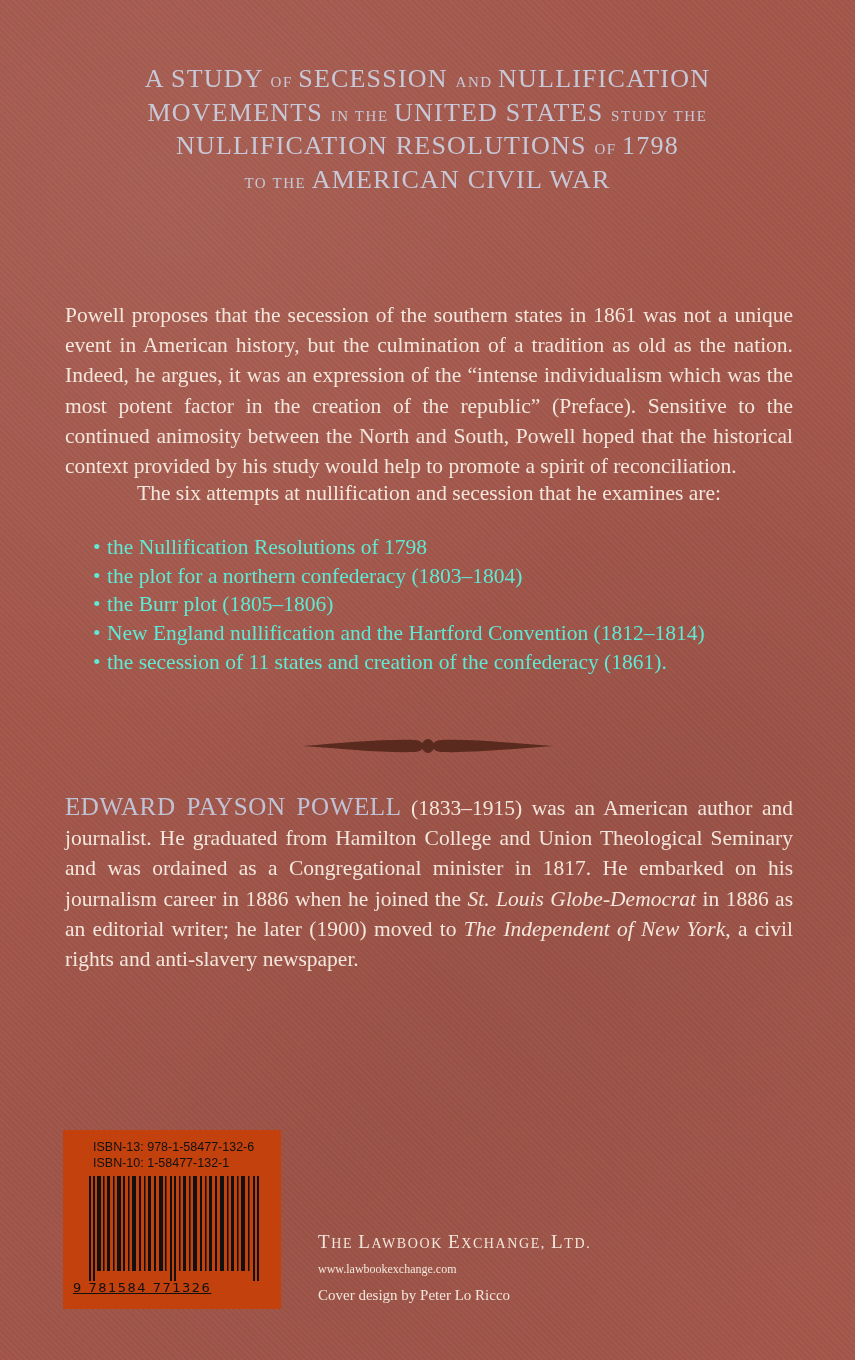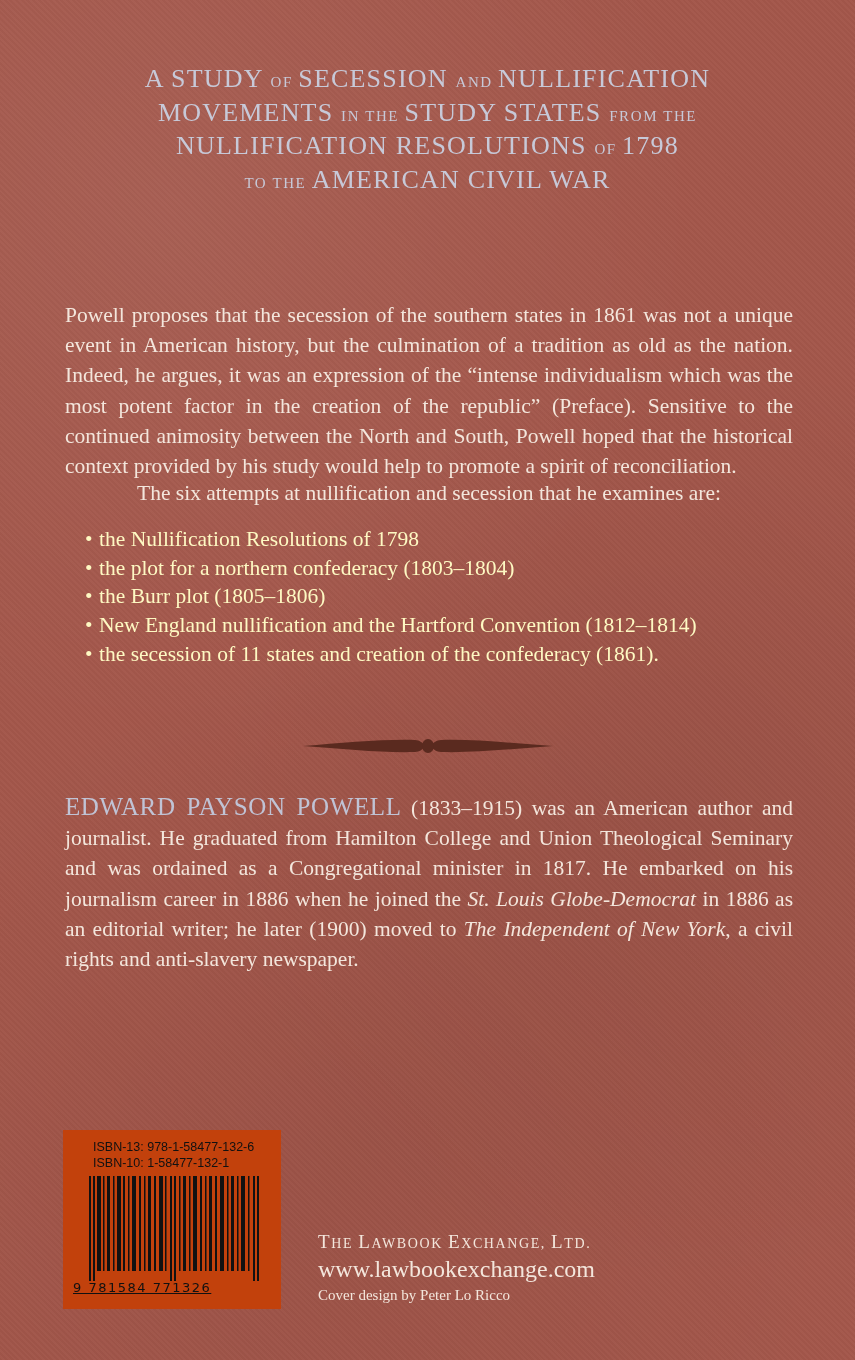--- a/index.html
+++ b/index.html
@@ -28,23 +28,23 @@
     position: absolute; left: 65px; width: 728px;
     font-family: "Liberation Serif", "DejaVu Serif", serif;
     font-size: 21.5px; line-height: 30.2px; color: #f3e6dc;
     text-align: justify;
   }
   .p1 { top: 288px; }
   .p2 { top: 466px; text-align: center; }
 
   .bullets {
     position: absolute; left: 85px; top: 513px; width: 720px;
-    list-style: none; margin: 0; padding: 0;
+    list-style: none; margin: 8px; padding: 0;
     font-family: "Liberation Serif", "DejaVu Serif", serif;
-    font-size: 21.5px; line-height: 28.7px; color: #fef9c3;
+    font-size: 21.5px; line-height: 28.7px; color: #5eead4;
   }
   .bullets li { margin: 0; padding: 0; white-space: nowrap; }
   .bullets li .dot { display: inline-block; width: 14px; }
 
   .ornament { position: absolute; left: 303px; top: 722px; width: 250px; height: 24px; }
 
   .bio { top: 780px; }
   .bio .author-name { color: #c0c3d5; font-size: 25px; letter-spacing: 0.6px; }
   .bio i { }
 
@@ -65,34 +65,34 @@
     white-space: nowrap;
     text-decoration: underline;
   }
 
   .publisher {
     position: absolute; left: 318px; top: 1218px; color: #f3e6dc;
     font-family: "Liberation Serif", "DejaVu Serif", serif;
   }
   .pub-name { font-size: 19px; letter-spacing: 1.6px; line-height: 24px; }
   .pub-name .sc { font-size: 14px; }
-  .pub-url { font-size: 24px; line-height: 27px; text-align: right; }
+  .pub-url { font-size: 12px; line-height: 27px; }
   .pub-credit { font-size: 15px; line-height: 24px; }
 </style>
 </head>
 <body>
 
 <div class="page">
 
   <div class="headline">
     <div>
       <span>A STUDY </span><span class="sm">OF </span><span>SECESSION </span><span class="sm">AND </span><span>NULLIFICATION</span>
     </div>
     <div>
-      <span>MOVEMENTS </span><span class="sm">IN THE </span><span>STUDY STATES </span><span class="sm">FROM THE</span>
+      <span>MOVEMENTS </span><span class="sm">IN THE </span><span>UNITED STATES </span><span class="sm">STUDY THE</span>
     </div>
     <div>
       <span>NULLIFICATION RESOLUTIONS </span><span class="sm">OF </span><span>1798</span>
     </div>
     <div>
       <span class="sm">TO THE </span><span>AMERICAN CIVIL WAR</span>
     </div>
   </div>
 
   <p class="body-text p1" style="margin:0">Powell proposes that the secession of the southern states in 1861 was not a unique event in American history, but the culmination of a tradition as old as the nation. Indeed, he argues, it was an expression of the “intense individualism which was the most potent factor in the creation of the republic” (Preface). Sensitive to the continued animosity between the North and South, Powell hoped that the historical context provided by his study would help to promote a spirit of reconciliation.</p>

